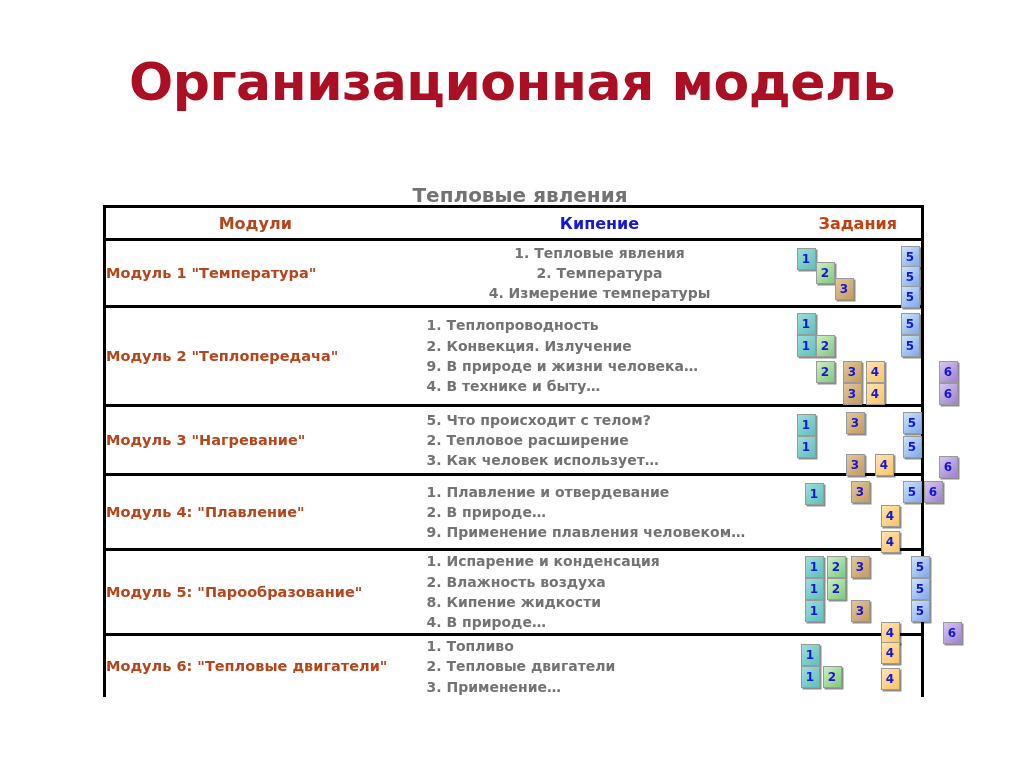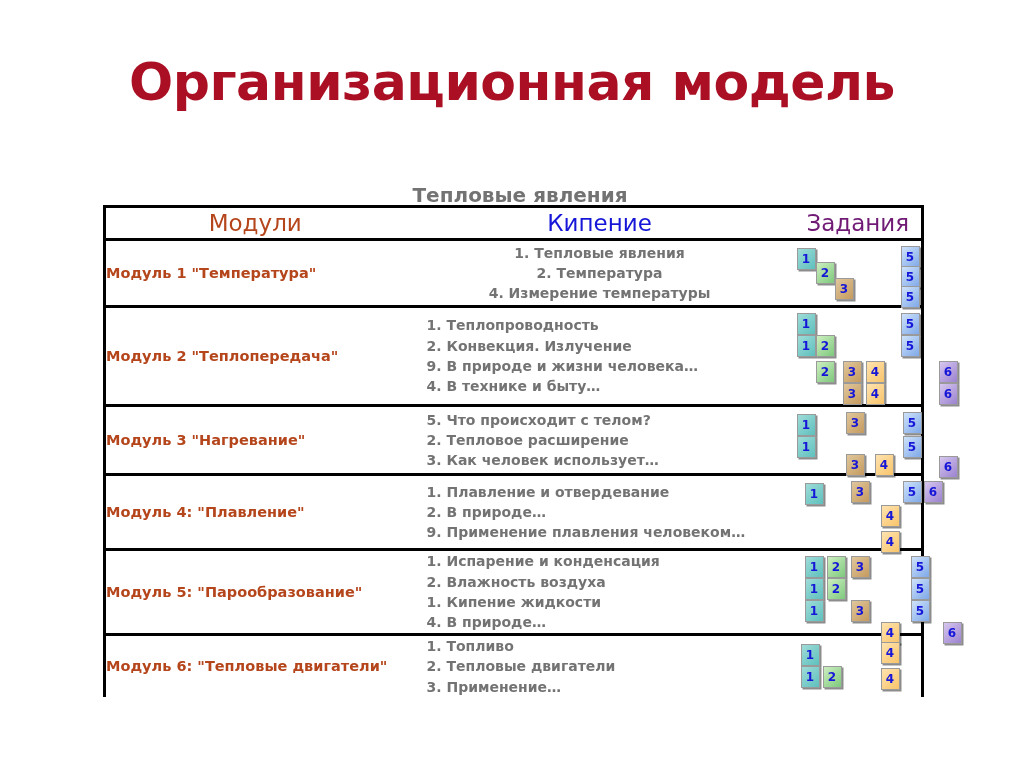--- a/index.html
+++ b/index.html
@@ -67,27 +67,27 @@
   .col-tasks    { width: 128px; }
 
   .side-border-left  { border-left: 3px solid #000; }
   .side-border-right { border-right: 3px solid #000; }
 
   
   .hdr-cell {
     height: 30px;
     text-align: center;
     font-family: "DejaVu Sans", sans-serif;
-    font-weight: normal;
-    font-size: 23px;
+    font-weight: bold;
+    font-size: 16px;
     white-space: nowrap;
   }
   .hdr-modules { color: #B5451B; }
   .hdr-lessons { color: #1616D8; }
-  .hdr-tasks   { color: #701a75; text-align: center; }
+  .hdr-tasks   { color: #c2410c; text-align: center; }
 
   
   .module-cell {
     font-family: "DejaVu Sans", sans-serif;
     font-weight: bold;
     font-size: 14.5px;
     color: #B5451B;
     padding-left: 18px;
     white-space: nowrap;
   }
@@ -249,21 +249,21 @@
             <div class="card c4" style="left: 90px; top: 52px;">4</div>
           </div>
         </td>
       </tr>
       <tr>
         <td class="module-cell side-border-left" style="height: 82px;"><span>Модуль 5: "Парообразование"</span></td>
         <td class="lessons-cell lesson-left">
           <ol>
             <li>1. Испарение и конденсация</li>
             <li>2. Влажность воздуха</li>
-            <li>1. Кипение жидкости</li>
+            <li>8. Кипение жидкости</li>
             <li>4. В природе…</li>
           </ol>
         </td>
         <td class="tasks-cell side-border-right">
           <div class="tasks-stage" style="height: 76px;">
             <div class="card c1" style="left: 14px; top: 2px;">1</div>
             <div class="card c1" style="left: 14px; top: 24px;">1</div>
             <div class="card c1" style="left: 14px; top: 46px;">1</div>
             <div class="card c2" style="left: 36px; top: 2px;">2</div>
             <div class="card c2" style="left: 36px; top: 24px;">2</div>

